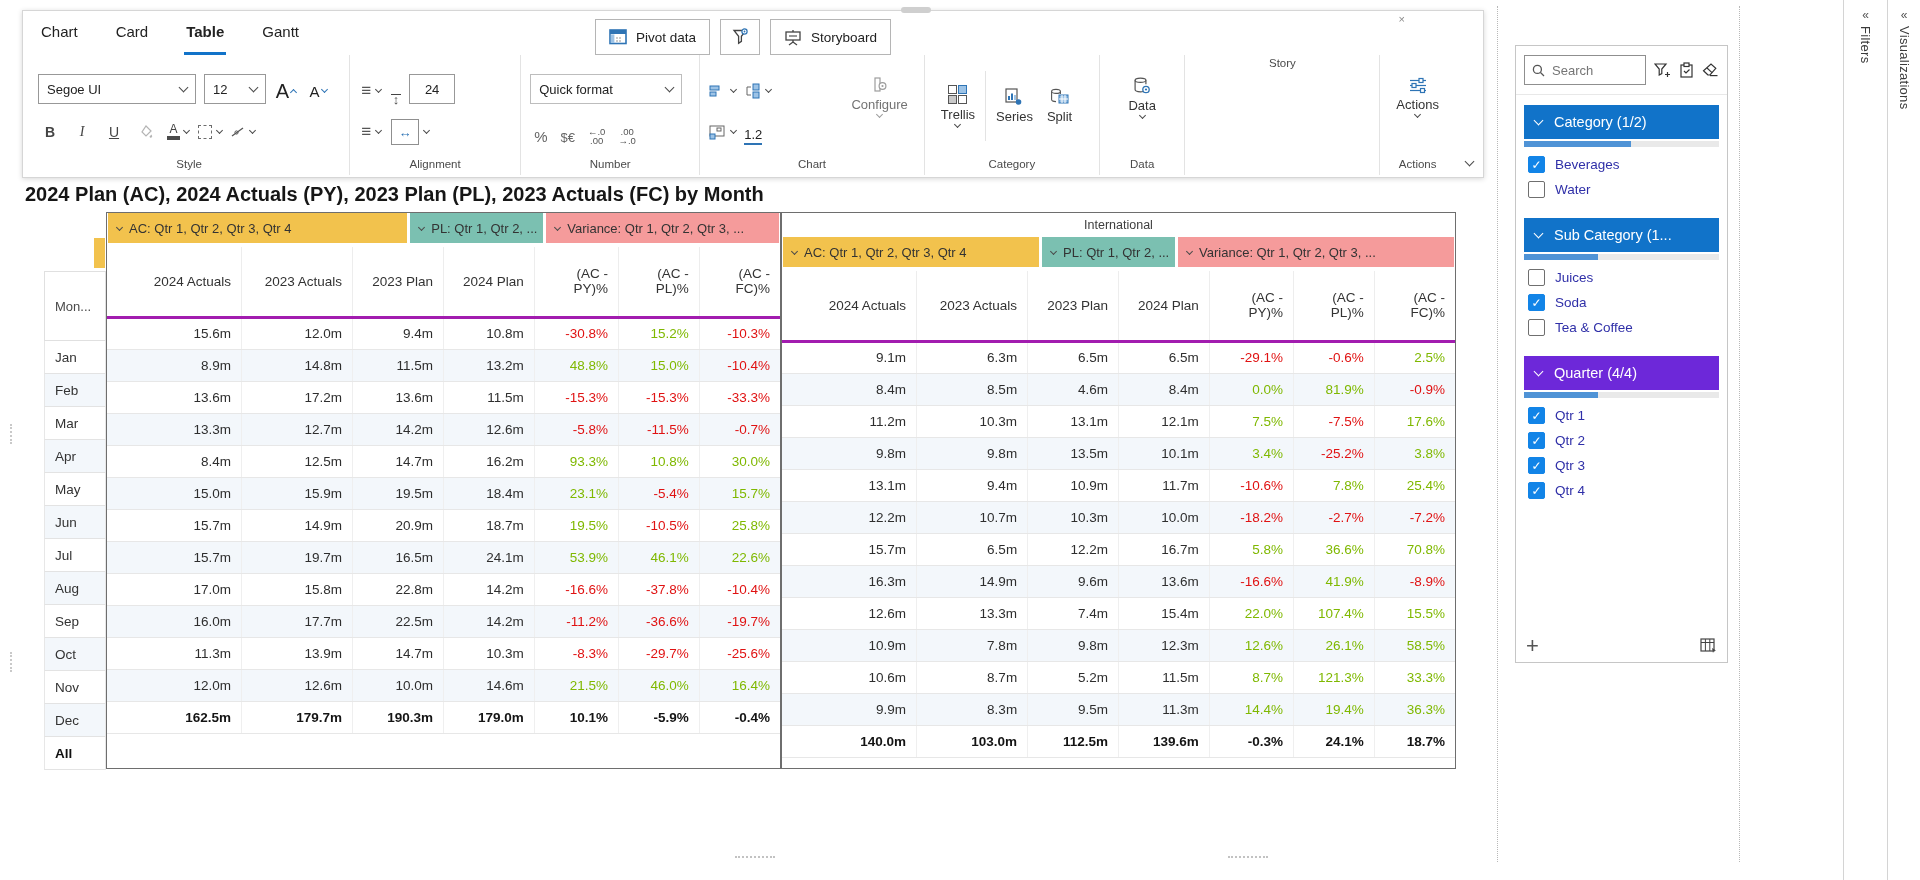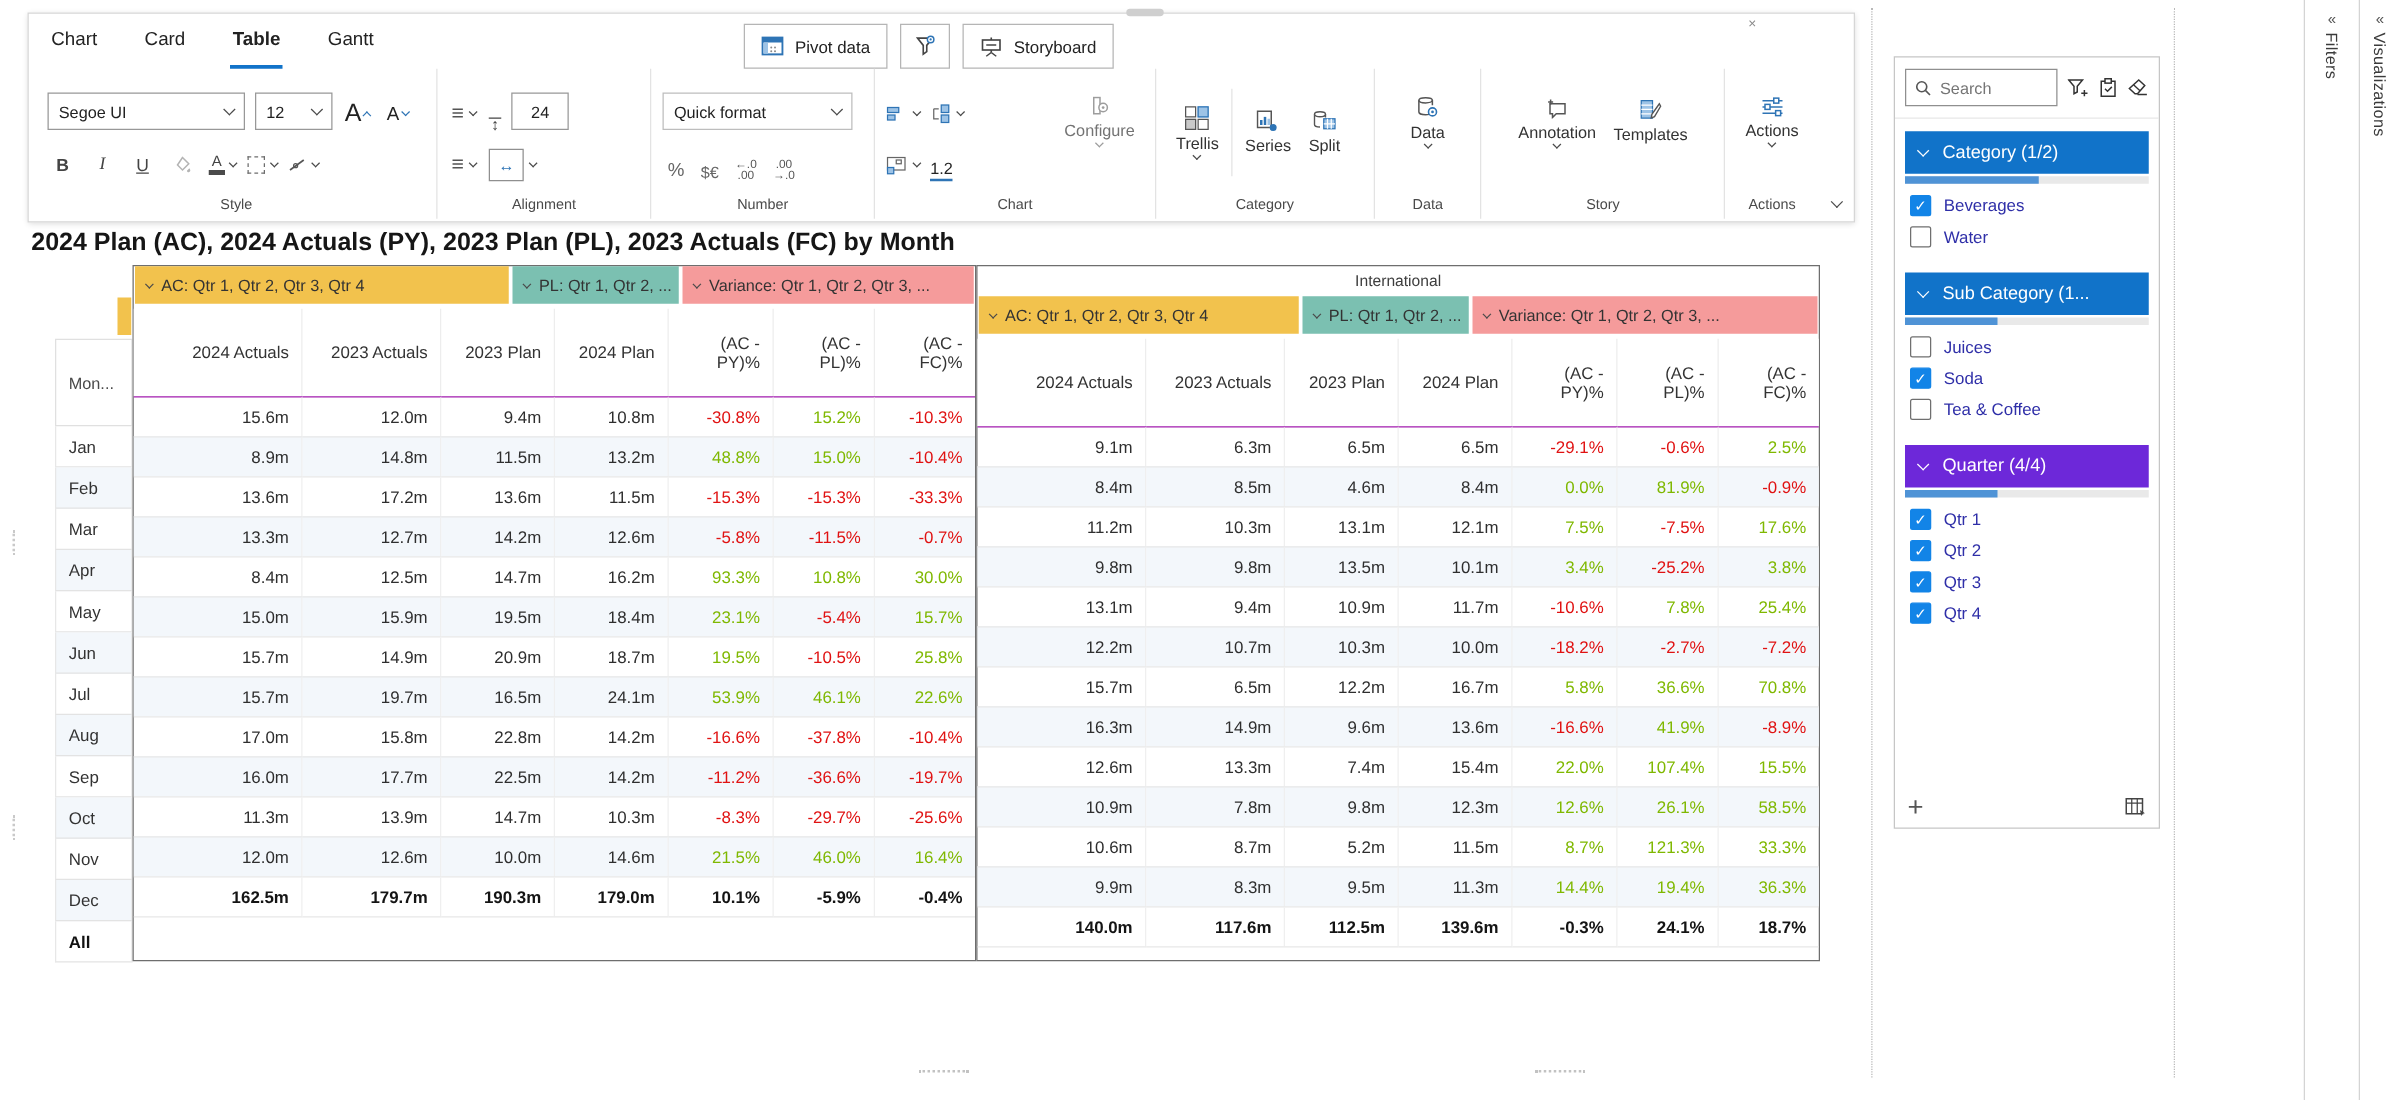--- a/index.html
+++ b/index.html
@@ -74,21 +74,21 @@
   .mc.total{font-weight:700;color:#111}
   .group-box{width:675px;flex:none;border:1px solid #6e6e6e;background:#fff;padding-bottom:10px}
   .g-title{height:24px;line-height:24px;text-align:center;font-size:12.5px;color:#3d3d3d}
   .chips{display:flex;gap:3px;height:30px;margin:0 1px 4px}
   .chip{display:flex;align-items:center;gap:7px;padding:0 0 0 9px;font-size:13px;color:#333;
         white-space:nowrap;overflow:hidden}
   .chip .cv{width:5px;height:5px;border-color:#4a4a4a;margin-top:-2px}
   .chip.yellow{background:#F2C24D}.chip.teal{background:#7BC0B1}.chip.pink{background:#F59B9B}
   table.dt{width:100%;border-collapse:collapse;table-layout:fixed}
   .dt th{font-weight:400;font-size:13.5px;color:#333;text-align:right;padding:4px 10px;
-         height:70px;vertical-align:middle;border-left:1px solid #ededed;border-bottom:1px solid #a21caf;background:#fff}
+         height:70px;vertical-align:middle;border-left:1px solid #ededed;border-bottom:3px solid #a21caf;background:#fff}
   .dt th:first-child{border-left:none}
   .dt td{font-size:13.5px;color:#2e2e2e;text-align:right;padding:0 10px;height:32px;
          border-bottom:1px solid #e7e7e7;border-left:1px solid #efefef}
   .dt td:first-child{border-left:none}
   .dt tr.alt td{background:#f3f7fb}
   .dt td.pos{color:#7FB800}
   .dt td.neg{color:#E01212}
   .dt tr.total td{font-weight:700;color:#141414}
 
   
@@ -364,38 +364,20 @@
                 <circle cx="13" cy="12.5" r="1.1" fill="#2E74B5"></circle>
               </svg>
             <span>Data</span>
             <span class="cv sm"></span>
           </div>
         </div>
         <div class="grp-label">Data</div>
       </div>
 
       <div class="grp" style="width:196px">
-        <div style="display:flex;flex:1;justify-content:center">
-          <div class="tb">
-            <svg width="19" height="18" viewBox="0 0 19 18">
-                <path d="M4 6h12v8H9l-3 3v-3H4z" fill="none" stroke="#555" stroke-width="1.2"></path>
-                <path d="M4.5 2.5v4M2.5 4.5h4" stroke="#555" stroke-width="1.2"></path>
-              </svg>
-            <span>Annotation</span>
-            <span class="cv sm"></span>
-          </div>
-          <div class="tb">
-            <svg width="19" height="18" viewBox="0 0 19 18">
-                <rect x="2" y="1.5" width="9" height="14" fill="#9dc3e6" stroke="#2E74B5"></rect>
-                <path d="M2 5h9M2 8.5h9M2 12h9" stroke="#fff"></path>
-                <path d="M16.5 4l-6 8.5-.5 2.8 2.6-1L17.5 6z" fill="#fff" stroke="#555" stroke-width="1.1"></path>
-              </svg>
-            <span>Templates</span>
-          </div>
-        </div>
         <div class="grp-label">Story</div>
       </div>
 
       <div class="grp" style="flex:1">
         <div style="display:flex;flex:1;justify-content:center">
           <div class="tb">
             <svg width="20" height="17" viewBox="0 0 20 17">
                 <line x1="2" y1="3.5" x2="18" y2="3.5" stroke="#2E74B5" stroke-width="1.2"></line>
                 <rect x="11" y="1.5" width="4" height="4" fill="#fff" stroke="#2E74B5" stroke-width="1.2"></rect>
                 <line x1="2" y1="8.5" x2="18" y2="8.5" stroke="#2E74B5" stroke-width="1.2"></line>
@@ -735,21 +717,21 @@
                 <td class="">9.9m</td>
                 <td class="">8.3m</td>
                 <td class="">9.5m</td>
                 <td class="">11.3m</td>
                 <td class="pos">14.4%</td>
                 <td class="pos">19.4%</td>
                 <td class="pos">36.3%</td>
               </tr>
               <tr class=" total">
                 <td class="">140.0m</td>
-                <td class="">117.6m</td>
+                <td class="">103.0m</td>
                 <td class="">112.5m</td>
                 <td class="">139.6m</td>
                 <td class="">-0.3%</td>
                 <td class="">24.1%</td>
                 <td class="">18.7%</td>
               </tr>
             </tbody>
           </table>
     </div>
       </div>

